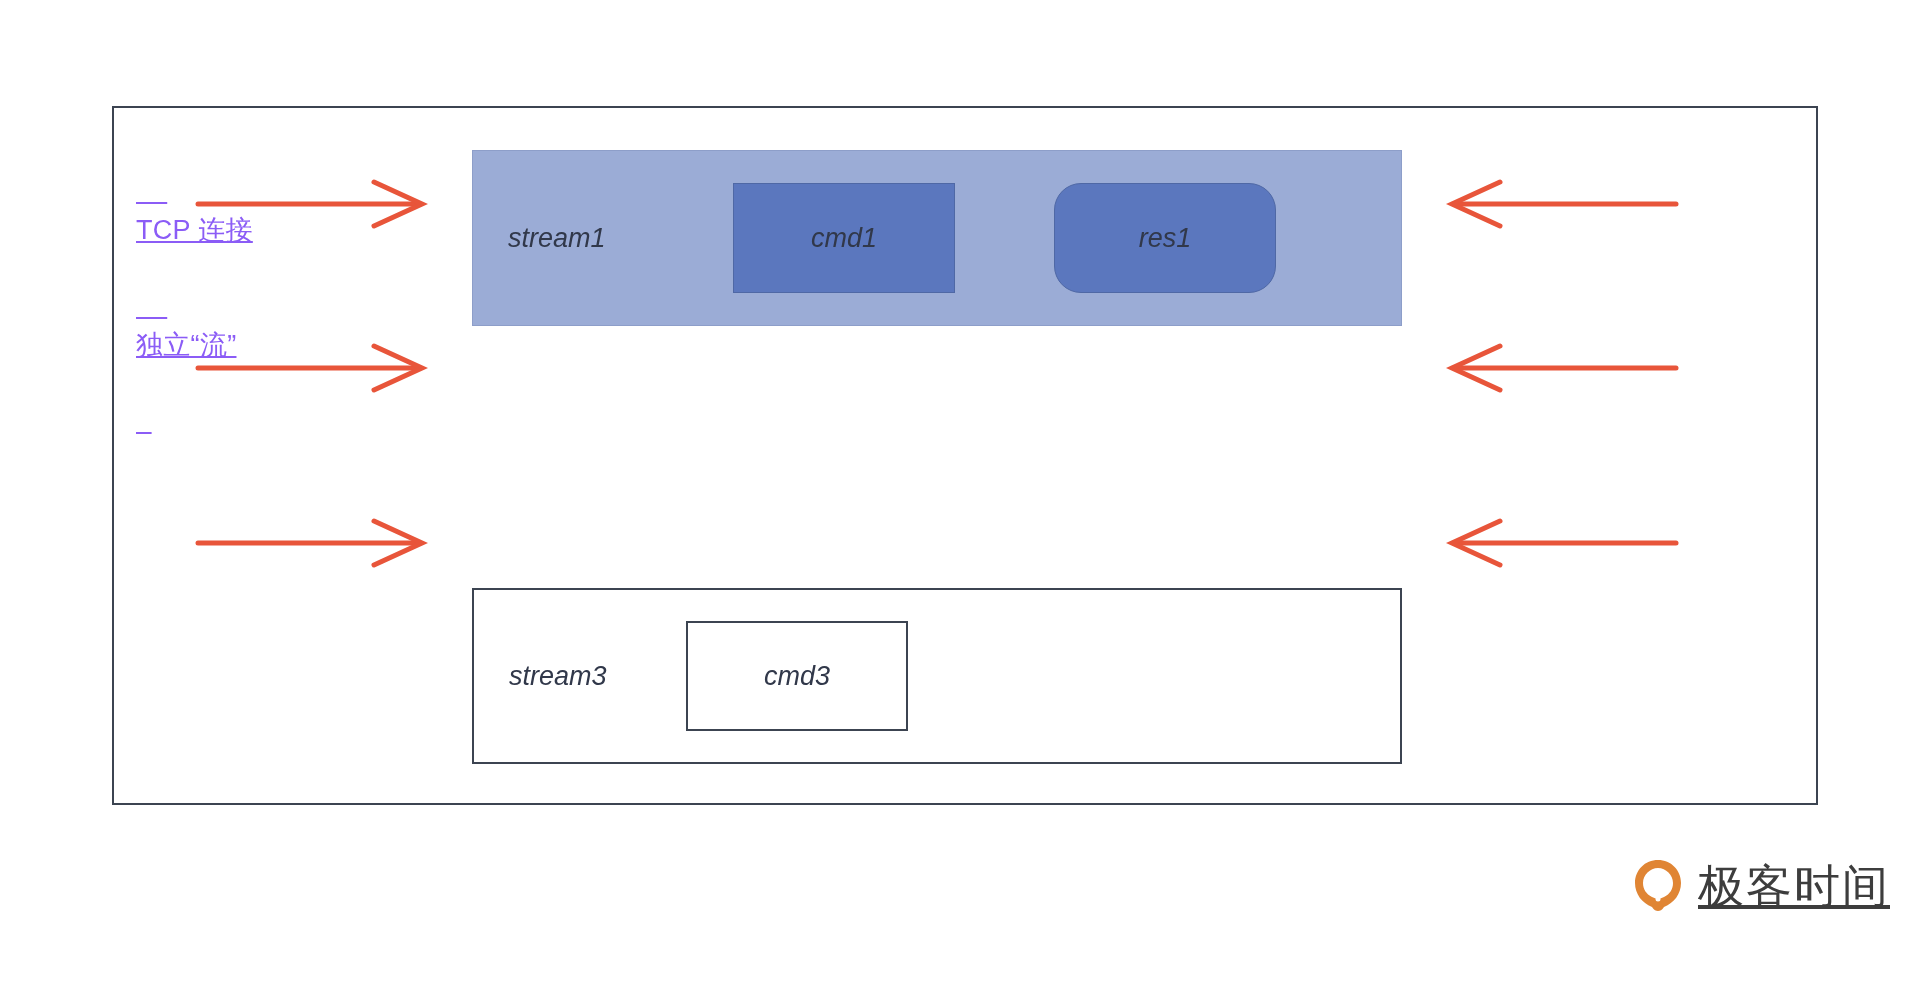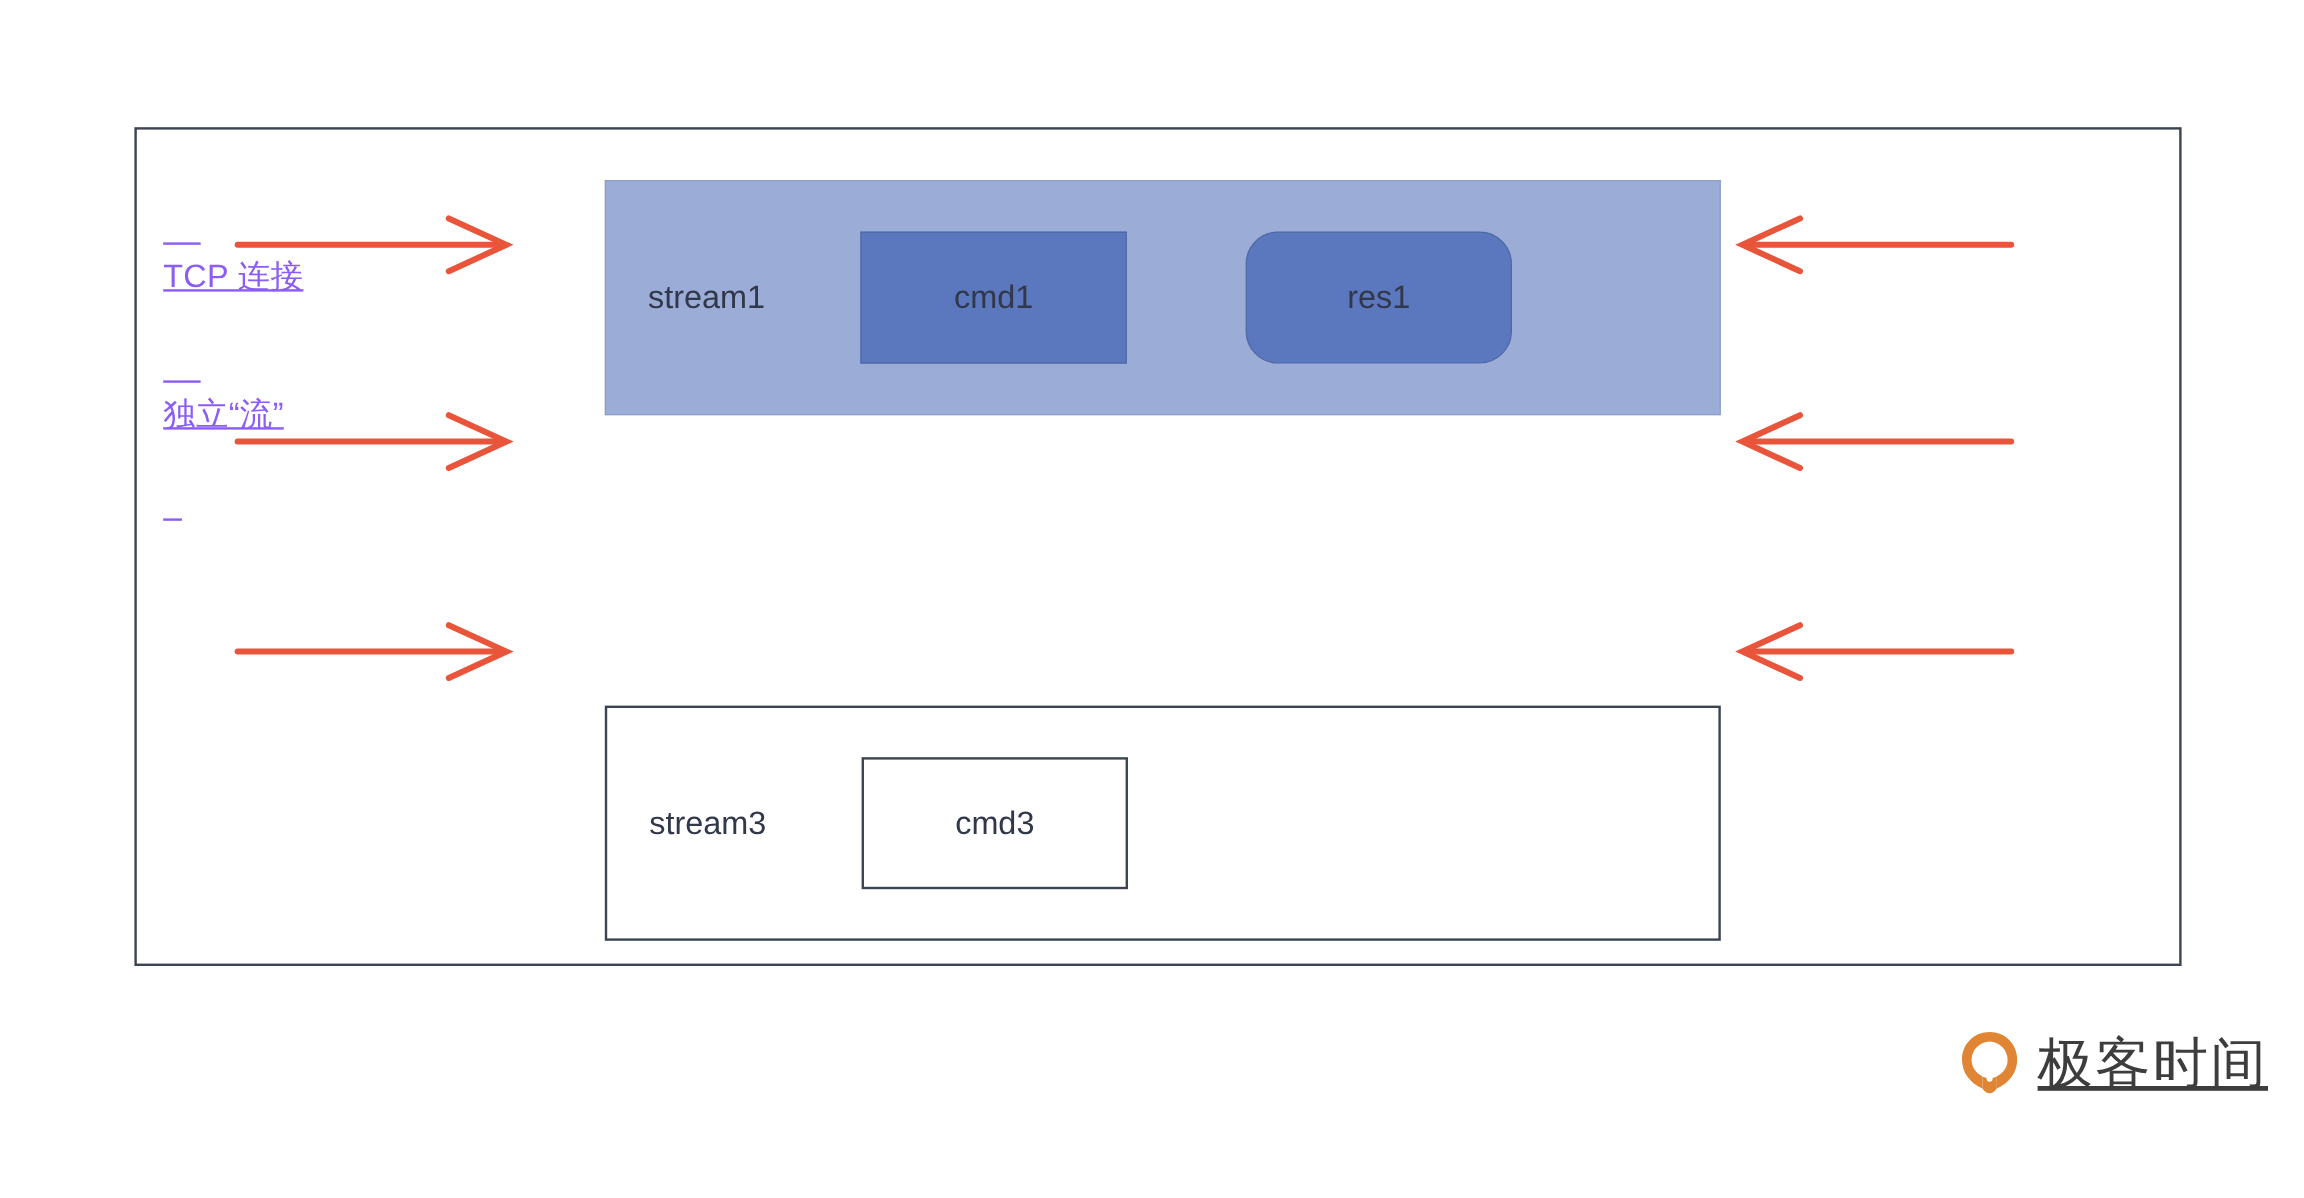--- a/index.html
+++ b/index.html
@@ -42,26 +42,27 @@
     line-height: 1.42;
     white-space: pre;
     letter-spacing: 0.3px;
     text-decoration: underline;
   }
   .annotation-line { display: block; }
 
   
   .stream-row {
     position: absolute;
-    left: 504px;
+    left: 472px;
     width: 930px;
-    height: 196px;
+    height: 176px;
     box-sizing: border-box;
     display: flex;
     align-items: center;
+    font-style: italic;
   }
   .stream-row.plain {
     border: 2px solid #3c4451;
     background: #ffffff;
   }
   .stream-row.highlight {
     border: 1px solid #8d9ec9;
     background: #9bacd6;
   }
   .row-1 { top: 150px; }
@@ -88,20 +89,21 @@
     font-size: 27px;
     color: #31384a;
   }
   .inner-box.plain {
     border: 2px solid #3c4451;
     background: #ffffff;
   }
   .inner-box.highlight {
     border: 1px solid #4f68a5;
     background: #5b77be;
+    margin-left: 48px;
   }
   .slot-cmd { left: 212px; }
   .slot-res { left: 533px; border-radius: 27px; }
 
   
   .arrow {
     position: absolute;
     height: 56px;
     width: 230px;
   }

